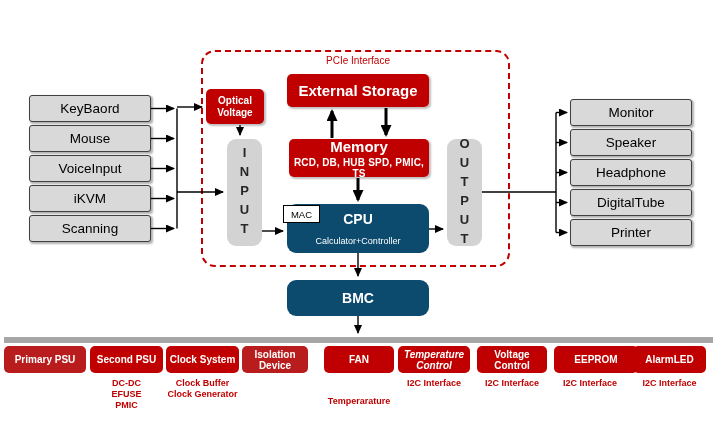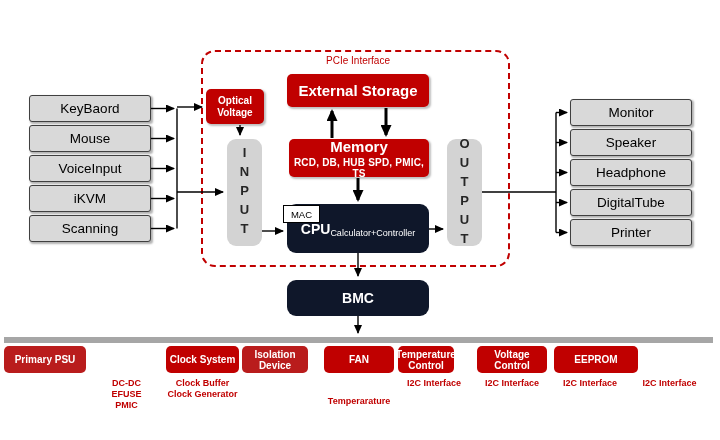--- a/index.html
+++ b/index.html
@@ -1,20 +1,20 @@
 <!DOCTYPE html>
 <html><head>
 <meta charset="utf-8">
 <style>
   html,body{margin:0;padding:0;background:#fff;}
   .stage{position:relative;width:720px;height:440px;background:#fff;font-family:"Liberation Sans",sans-serif;overflow:hidden;}
   .abs{position:absolute;box-sizing:border-box;}
   .dev{width:122px;height:27px;background:#D9D9D9;border:1px solid #404040;border-radius:3px;display:flex;align-items:center;justify-content:center;font-size:13.5px;color:#000;box-shadow:1.5px 1.5px 2px rgba(0,0,0,.3);}
   .redbox{background:#C00000;color:#fff;font-weight:bold;display:flex;flex-direction:column;align-items:center;justify-content:center;border-radius:5px;text-align:center;box-shadow:1.5px 1.5px 2px rgba(0,0,0,.25);}
-  .grayblock{background:#0f172a;color:#fff;font-weight:bold;display:flex;flex-direction:row;align-items:center;justify-content:center;border-radius:9px;text-align:center;}
+  .grayblock{background:#0c4a6e;color:#fff;font-weight:bold;display:flex;flex-direction:column;align-items:center;justify-content:center;border-radius:9px;text-align:center;}
   .vblock{background:#D3D3D3;border-radius:9px;display:flex;align-items:center;justify-content:center;color:#262626;font-size:13px;font-weight:600;writing-mode:vertical-lr;text-orientation:upright;letter-spacing:4px;}
   .dashed{border:2px dashed #C00000;border-radius:14px;}
   .pcie{color:#C00000;font-size:10px;text-align:center;}
   .subred{color:#C00000;font-weight:bold;font-size:9px;line-height:11px;text-align:center;}
   .subred span{display:block;}
   .bb{height:27px;border-radius:5px;display:flex;align-items:center;justify-content:center;text-align:center;font-weight:bold;font-size:10px;line-height:11px;padding:1px 2px;}
   .bb.red{background:#C00000;color:#fff;}
   .bb.gray{background:#b91c1c;color:#fff;}
   .bar{background:#A6A6A6;}
   .mac{background:#fff;border:1px solid #000;display:flex;align-items:center;justify-content:center;font-size:9.5px;color:#000;z-index:5;}
@@ -60,26 +60,28 @@
   <div class="abs grayblock" style="left:287px;top:204px;width:142px;height:49px;">
     <span class="t14">CPU</span>
     <span class="sub9">Calculator+Controller</span>
   </div>
 
   <div class="abs grayblock t14" style="left:287px;top:280px;width:142px;height:36px;">BMC</div>
 
   <div class="abs bar" style="left:4px;top:337px;width:709px;height:6px;"></div>
 
   <div class="abs bb gray" style="left:4px;top:346px;width:82px;">Primary PSU</div>
+  <div class="abs bb red" style="left:90px;top:346px;width:73px;">Second PSU</div>
   <div class="abs bb red" style="left:166px;top:346px;width:73px;">Clock System</div>
   <div class="abs bb gray" style="left:242px;top:346px;width:66px;">Isolation Device</div>
   <div class="abs bb red" style="left:324px;top:346px;width:70px;">FAN</div>
-  <div class="abs bb red" style="left:398px;top:346px;width:56px;">Temperature Control</div>
+  <div class="abs bb red" style="left:398px;top:346px;width:72px;font-style:italic;">Temperature Control</div>
   <div class="abs bb red" style="left:477px;top:346px;width:70px;">Voltage Control</div>
   <div class="abs bb red" style="left:554px;top:346px;width:84px;">EEPROM</div>
+  <div class="abs bb red" style="left:633px;top:346px;width:73px;">AlarmLED</div>
 
   <div class="abs subred" style="left:90px;top:378px;width:73px;">
     <span>DC-DC</span>
     <span>EFUSE</span>
     <span>PMIC</span>
   </div>
   <div class="abs subred" style="left:156px;top:378px;width:93px;">
     <span>Clock Buffer</span>
     <span>Clock Generator</span>
   </div>

